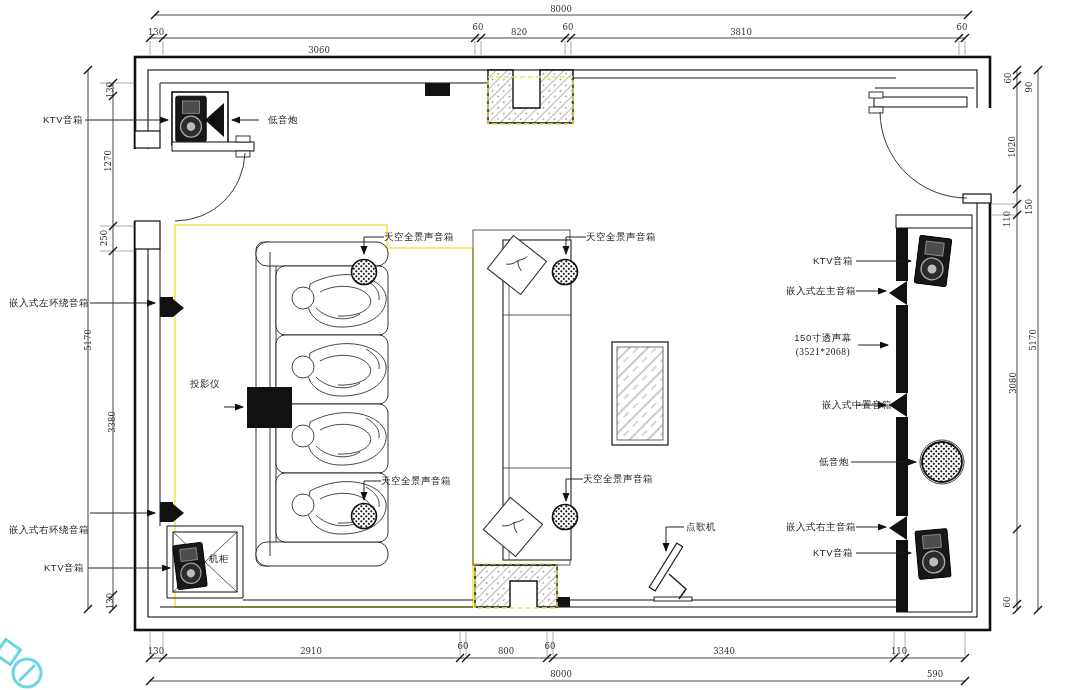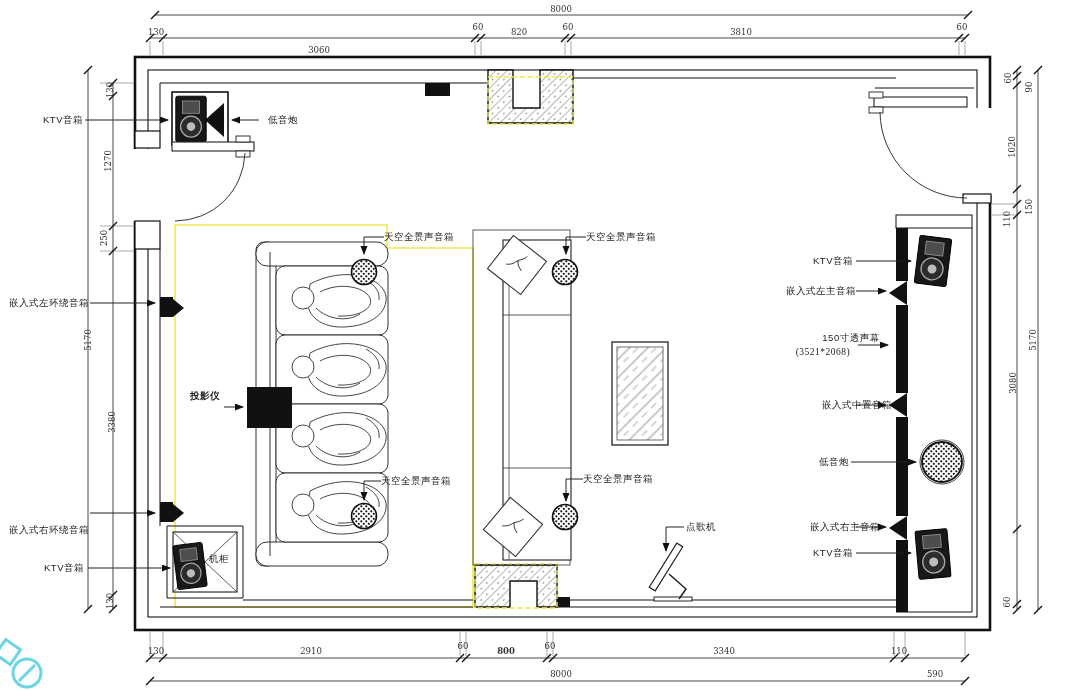--- a/index.html
+++ b/index.html
@@ -227,47 +227,47 @@
     <path d="M19,681 L35,665"></path>
   </g>
 </svg>
 
 <div id="labels-layer">
       <div class="lbl ann" style="left: 63px; top: 120px;">KTV音箱</div>
       <div class="lbl ann" style="left: 283px; top: 120px;">低音炮</div>
       <div class="lbl ann" style="left: 49px; top: 303px;">嵌入式左环绕音箱</div>
       <div class="lbl ann" style="left: 49px; top: 530px;">嵌入式右环绕音箱</div>
       <div class="lbl ann" style="left: 64px; top: 568px;">KTV音箱</div>
-      <div class="lbl ann" style="left: 205px; top: 396px; font-weight: bold;">投影仪</div>
+      <div class="lbl ann" style="left: 205px; top: 384px;">投影仪</div>
       <div class="lbl ann" style="left: 219px; top: 559px;">机柜</div>
       <div class="lbl ann" style="left: 419px; top: 237px;">天空全景声音箱</div>
       <div class="lbl ann" style="left: 621px; top: 237px;">天空全景声音箱</div>
       <div class="lbl ann" style="left: 416px; top: 481px;">天空全景声音箱</div>
       <div class="lbl ann" style="left: 618px; top: 479px;">天空全景声音箱</div>
       <div class="lbl ann" style="left: 701px; top: 527px;">点歌机</div>
       <div class="lbl ann" style="left: 833px; top: 261px;">KTV音箱</div>
       <div class="lbl ann" style="left: 821px; top: 291px;">嵌入式左主音箱</div>
-      <div class="lbl ann" style="left: 823px; top: 338px; margin-left: 28px;">150寸透声幕</div>
+      <div class="lbl ann" style="left: 823px; top: 338px;">150寸透声幕</div>
       <div class="lbl ann" style="left: 823px; top: 352px; font-family: Liberation Serif, serif;">(3521*2068)</div>
       <div class="lbl ann" style="left: 857px; top: 405px;">嵌入式中置音箱</div>
       <div class="lbl ann" style="left: 834px; top: 462px;">低音炮</div>
-      <div class="lbl ann" style="left: 821px; top: 527px; margin-left: 24px;">嵌入式右主音箱</div>
+      <div class="lbl ann" style="left: 821px; top: 527px;">嵌入式右主音箱</div>
       <div class="lbl ann" style="left: 833px; top: 553px;">KTV音箱</div>
       <div class="lbl dim" style="left: 561px; top: 9px;">8000</div>
       <div class="lbl dim" style="left: 156px; top: 32px;">130</div>
       <div class="lbl dim" style="left: 319px; top: 50px;">3060</div>
       <div class="lbl dim" style="left: 478px; top: 27px;">60</div>
       <div class="lbl dim" style="left: 519px; top: 32px; text-align: center;">820</div>
       <div class="lbl dim" style="left: 568px; top: 27px;">60</div>
       <div class="lbl dim" style="left: 741px; top: 32px;">3810</div>
       <div class="lbl dim" style="left: 962px; top: 27px;">60</div>
       <div class="lbl dim" style="left: 156px; top: 651px;">130</div>
       <div class="lbl dim" style="left: 311px; top: 651px;">2910</div>
       <div class="lbl dim" style="left: 463px; top: 646px;">60</div>
-      <div class="lbl dim" style="left: 506px; top: 651px; font-weight: bold;">800</div>
+      <div class="lbl dim" style="left: 506px; top: 651px;">800</div>
       <div class="lbl dim" style="left: 550px; top: 646px;">60</div>
       <div class="lbl dim" style="left: 724px; top: 651px;">3340</div>
       <div class="lbl dim" style="left: 899px; top: 651px;">110</div>
       <div class="lbl dim" style="left: 935px; top: 651px; margin-top: 23px;">590</div>
       <div class="lbl dim" style="left: 561px; top: 674px;">8000</div>
       <div class="lbl dim rot" style="left: 110px; top: 90px;">130</div>
       <div class="lbl dim rot" style="left: 108px; top: 161px;">1270</div>
       <div class="lbl dim rot" style="left: 104px; top: 238px;">250</div>
       <div class="lbl dim rot" style="left: 112px; top: 422px;">3380</div>
       <div class="lbl dim rot" style="left: 110px; top: 601px;">130</div>

